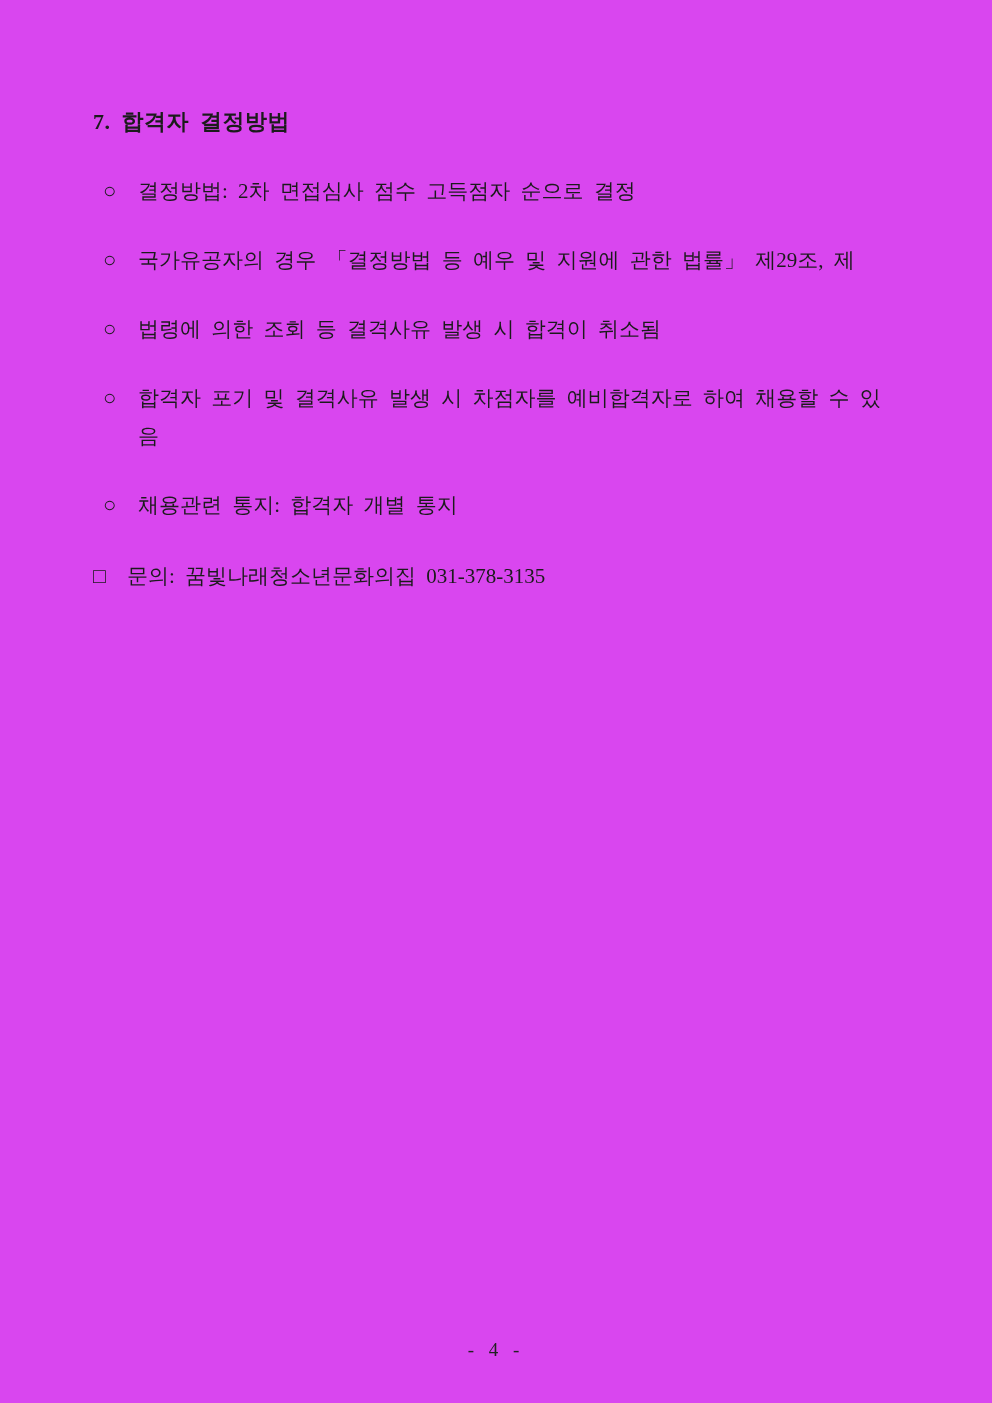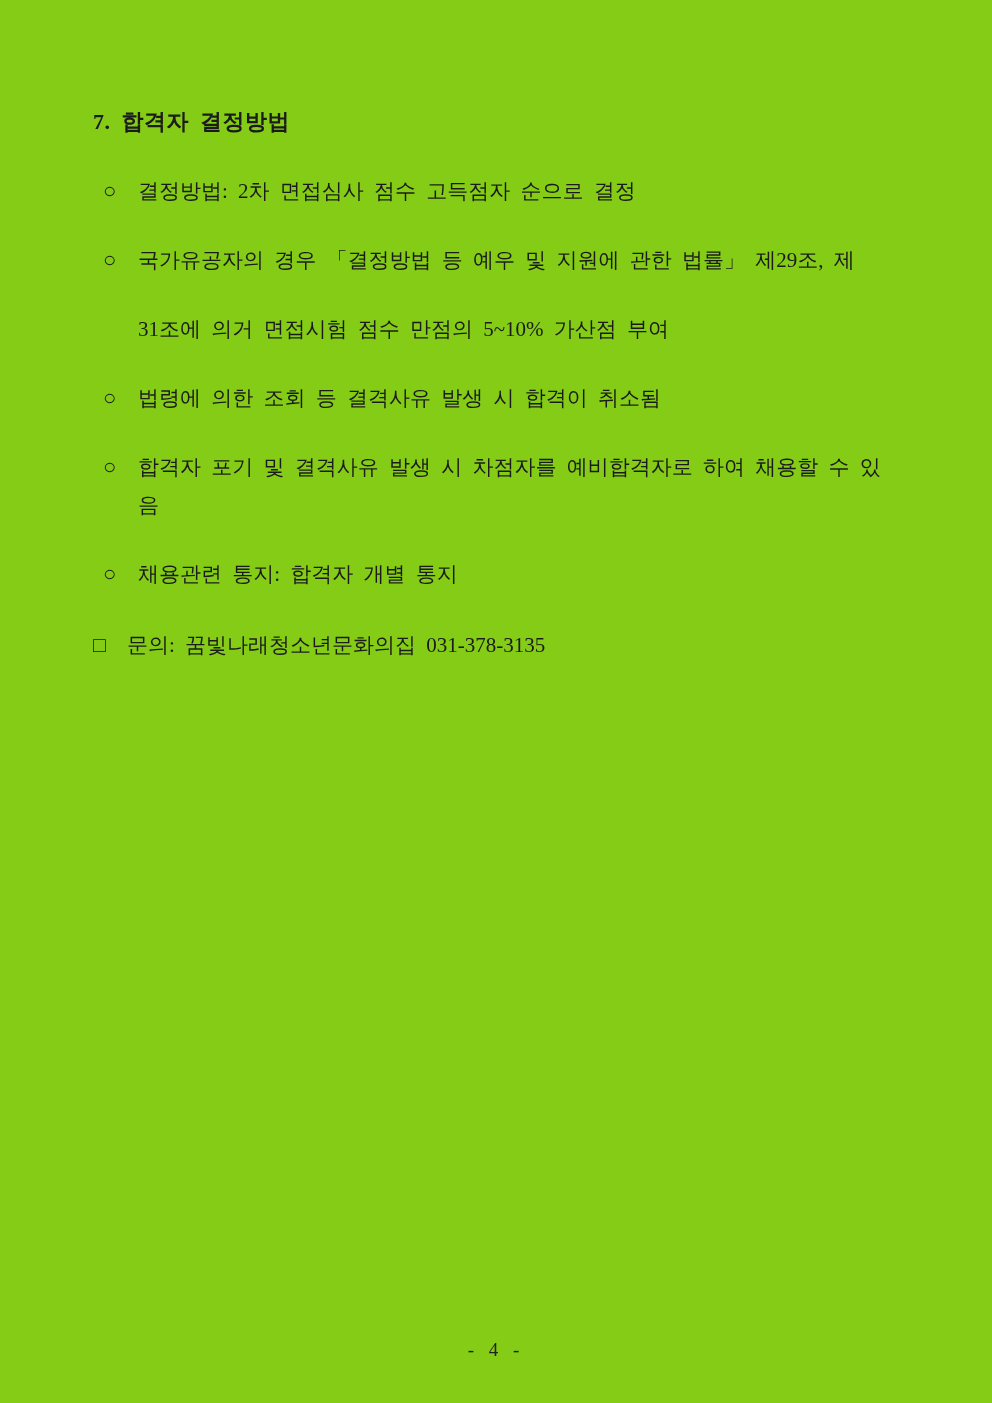--- a/index.html
+++ b/index.html
@@ -11,21 +11,21 @@
     height: 1403px;
     background: #ffffff;
     position: relative;
     font-family: "Liberation Serif", "DejaVu Serif", serif;
     color: #1b1b1b;
     overflow: hidden;
   }
   .page {
     position: absolute;
     inset: 0;
-    background: #84cc16;
+    background: #d946ef;
   }
   .content {
     position: absolute;
     left: 93px;
     top: 102px;
     width: 808px;
   }
   .heading {
     font-size: 22px;
     line-height: 39px;
@@ -88,21 +88,20 @@
     <div class="heading">7. 합격자 결정방법</div>
 
     <div class="bullet">
       <span class="marker">○</span>
       <span class="line">결정방법: 2차 면접심사 점수 고득점자 순으로 결정</span>
     </div>
 
     <div class="bullet">
       <span class="marker">○</span>
       <span class="line">국가유공자의 경우 「결정방법 등 예우 및 지원에 관한 법률」 제29조, 제</span>
-      <span class="line">31조에 의거 면접시험 점수 만점의 5~10% 가산점 부여</span>
     </div>
 
     <div class="bullet">
       <span class="marker">○</span>
       <span class="line">법령에 의한 조회 등 결격사유 발생 시 합격이 취소됨</span>
     </div>
 
     <div class="bullet">
       <span class="marker">○</span>
       <span class="line">합격자 포기 및 결격사유 발생 시 차점자를 예비합격자로 하여 채용할 수 있음</span>

